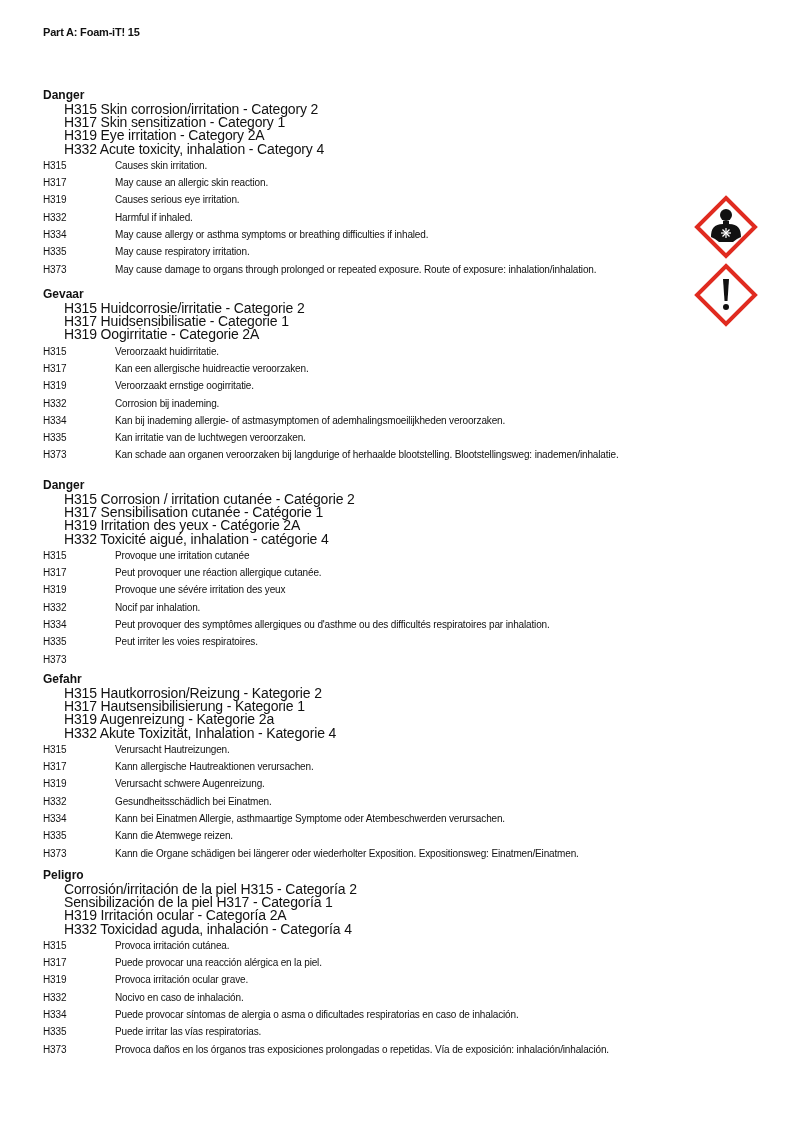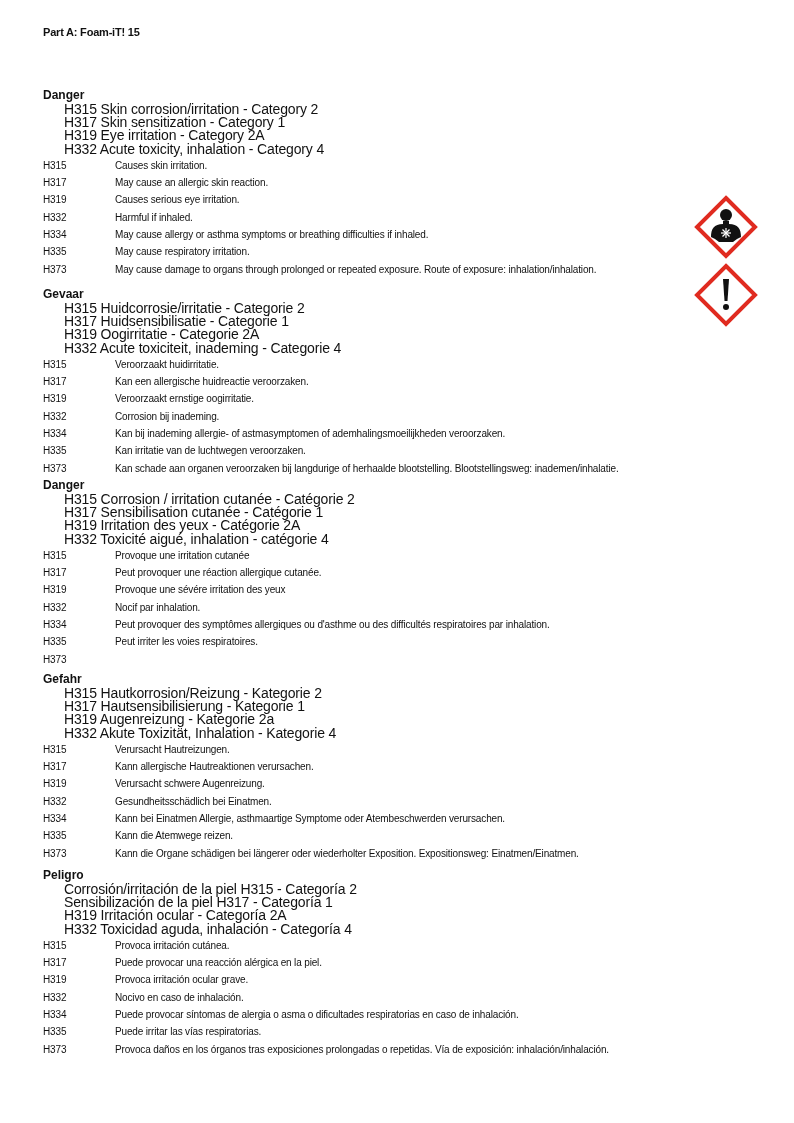--- a/index.html
+++ b/index.html
@@ -77,21 +77,20 @@
           <span>May cause damage to organs through prolonged or repeated exposure. Route of exposure: inhalation/inhalation.</span>
         </div>
       </div>
     </div>
     <div class="section" style="top: 287px;">
       <div class="sec-head">Gevaar</div>
       <div>
         <div class="cls-line">H315 Huidcorrosie/irritatie - Categorie 2</div>
         <div class="cls-line">H317 Huidsensibilisatie - Categorie 1</div>
         <div class="cls-line">H319 Oogirritatie - Categorie 2A</div>
-        <div class="cls-line">H332 Acute toxiciteit, inademing - Categorie 4</div>
       </div>
       <div style="margin-top: 1px;">
         <div class="stmt">
           <span class="code">H315</span>
           <span>Veroorzaakt huidirritatie.</span>
         </div>
         <div class="stmt">
           <span class="code">H317</span>
           <span>Kan een allergische huidreactie veroorzaken.</span>
         </div>

